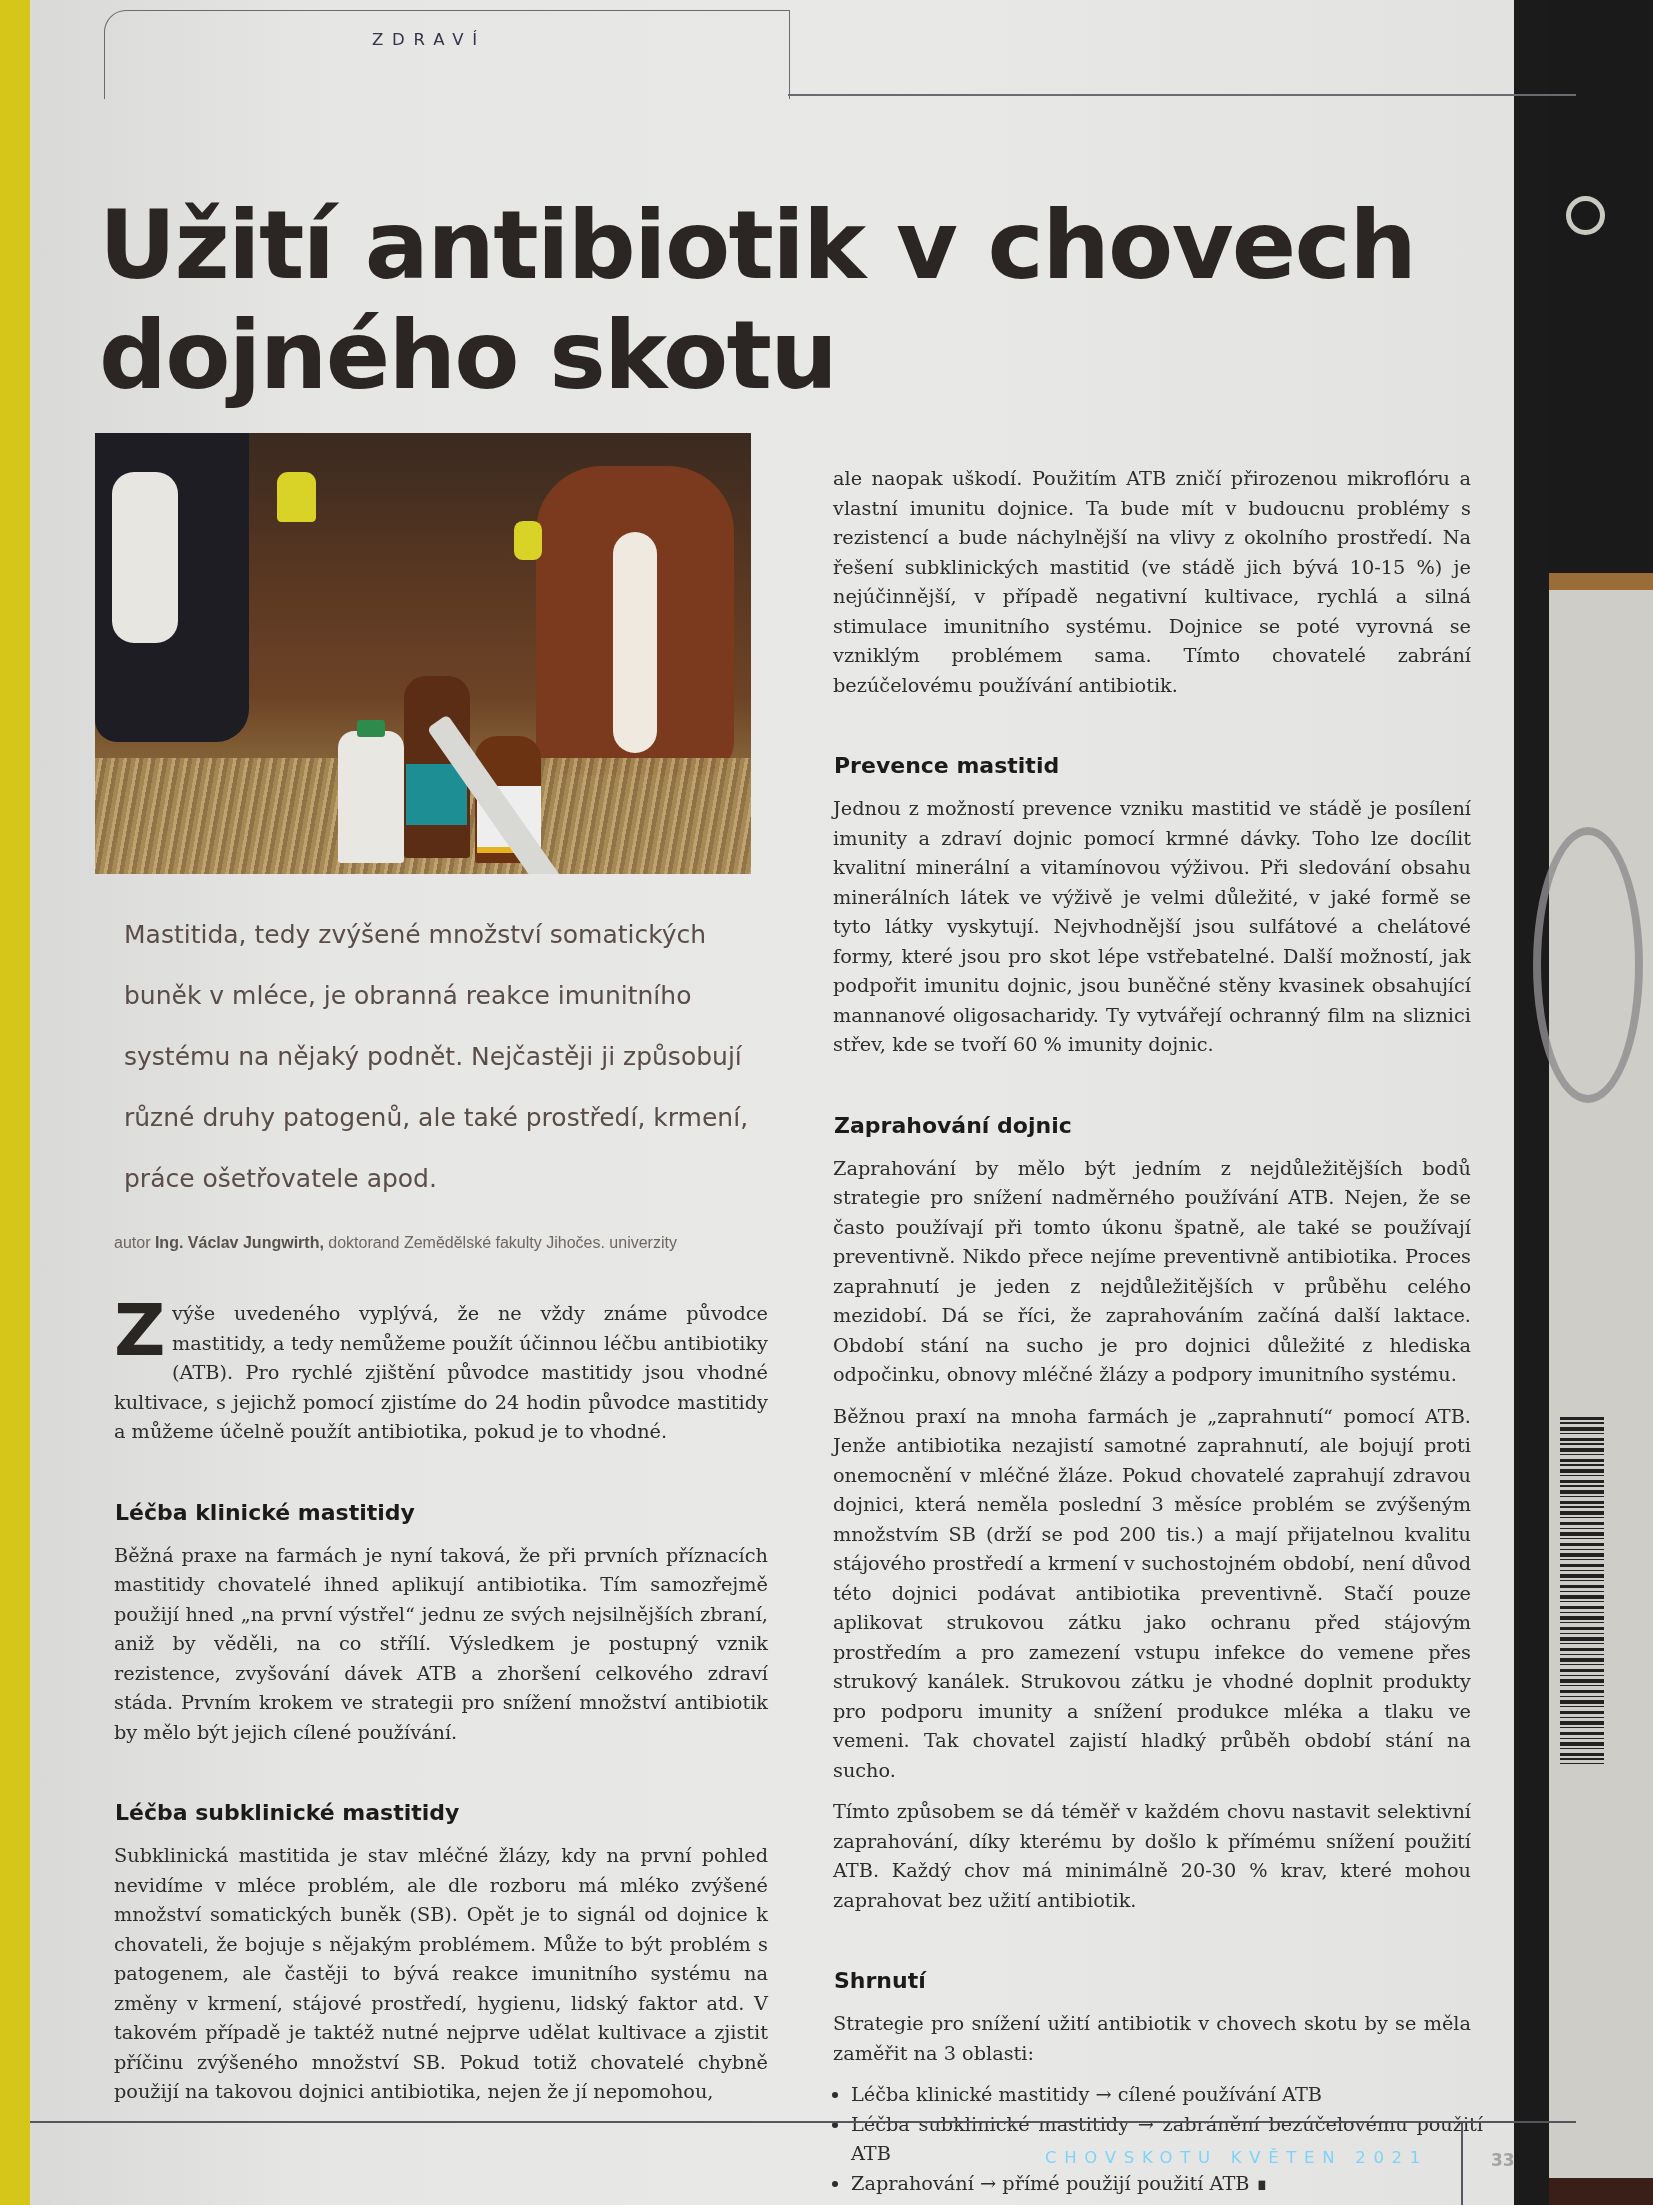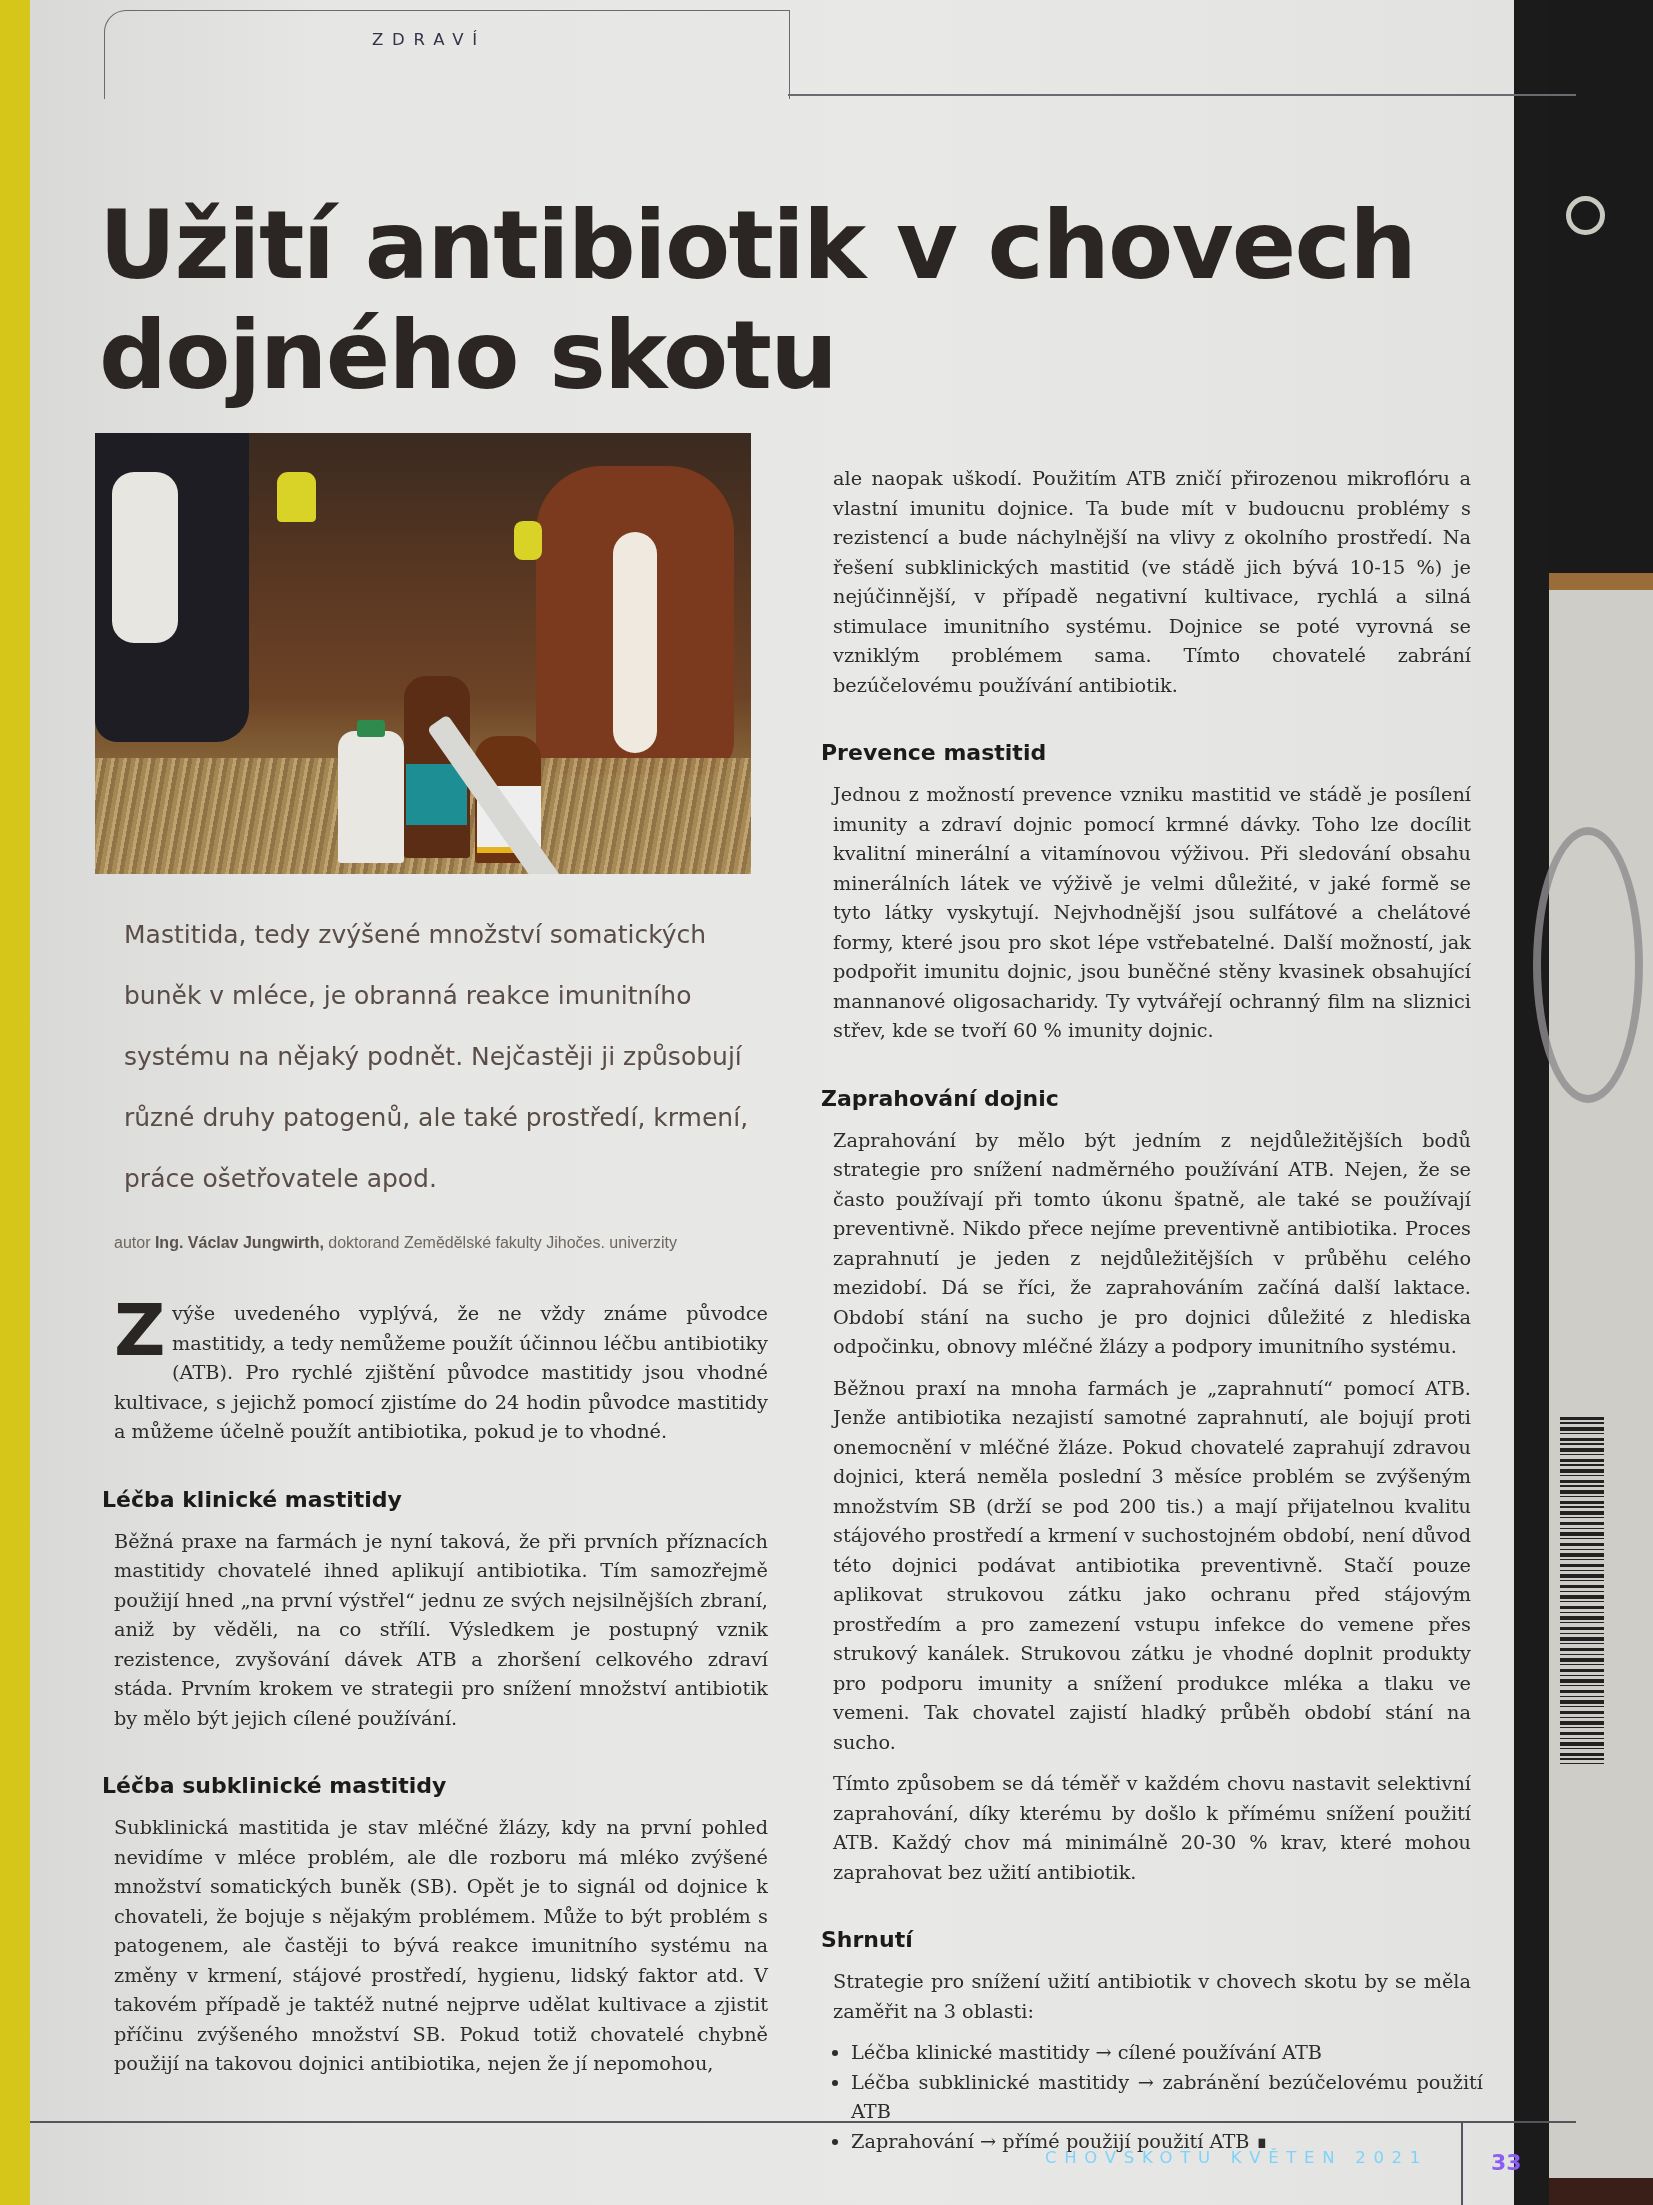--- a/index.html
+++ b/index.html
@@ -68,30 +68,30 @@
   .byline {
     position: absolute; left: 84px; top: 1234px; width: 673px;
     font-family: "Liberation Sans", sans-serif; font-size: 16px; color: #6e6660; white-space: nowrap;
   }
   .byline b { color: #5b514b; }
 
   .col { position: absolute; font-family: "DejaVu Serif", serif; font-size: 19.3px; line-height: 29.5px; color: #2e2c2c; text-align: justify; }
   .col-left { left: 72px; top: 1287px; width: 678px; }
   .col-right { left: 791px; top: 452px; width: 662px; }
   .col p { margin: 12px; }
-  .col h2 { margin: 0; font-family: "DejaVu Sans", sans-serif; font-weight: bold; font-size: 22px; line-height: 31px; color: #1c1a1a; }
+  .col h2 { margin: 13px; font-family: "DejaVu Sans", sans-serif; font-weight: bold; font-size: 22px; line-height: 31px; color: #1c1a1a; }
   .gap { height: 25px; }
   .dropcap { float: left; font-family: "DejaVu Sans", sans-serif; font-weight: bold; font-size: 71px; line-height: 55px; margin: 4.4px 6.6px 0 0; color: #2a2624; }
   ul.summary { margin: 0; padding-left: 30px; }
   ul.summary li { margin: 0; }
 
   .footer-line { position: absolute; left: 30px; top: 2121px; width: 1546px; height: 1.7px; background: #55555e; }
   .footer-divider { position: absolute; left: 1461px; top: 2123px; width: 1.7px; height: 83px; background: #55555e; }
   .footer-mag { position: absolute; left: 1045px; top: 2148px; font-family: "DejaVu Sans", sans-serif; font-size: 16.5px; letter-spacing: 7.7px; color: #7dd3fc; white-space: nowrap; }
-  .footer-page { position: absolute; left: 1491px; top: 2150px; font-family: "DejaVu Sans", sans-serif; font-weight: bold; font-size: 22px; color: #8b5cf6; }
+  .footer-page { position: absolute; left: 1491px; top: 2150px; font-family: "DejaVu Sans", sans-serif; font-weight: bold; font-size: 17px; color: #a3a3a3; }
 </style>
 </head>
 <body>
 
 <div class="yellow-edge"></div>
 <div class="bg-dark"></div>
 <div class="bg-wood"></div>
 <div class="bg-light"></div>
 <div class="bg-bottom"></div>
 <div class="ring-icon"></div>

